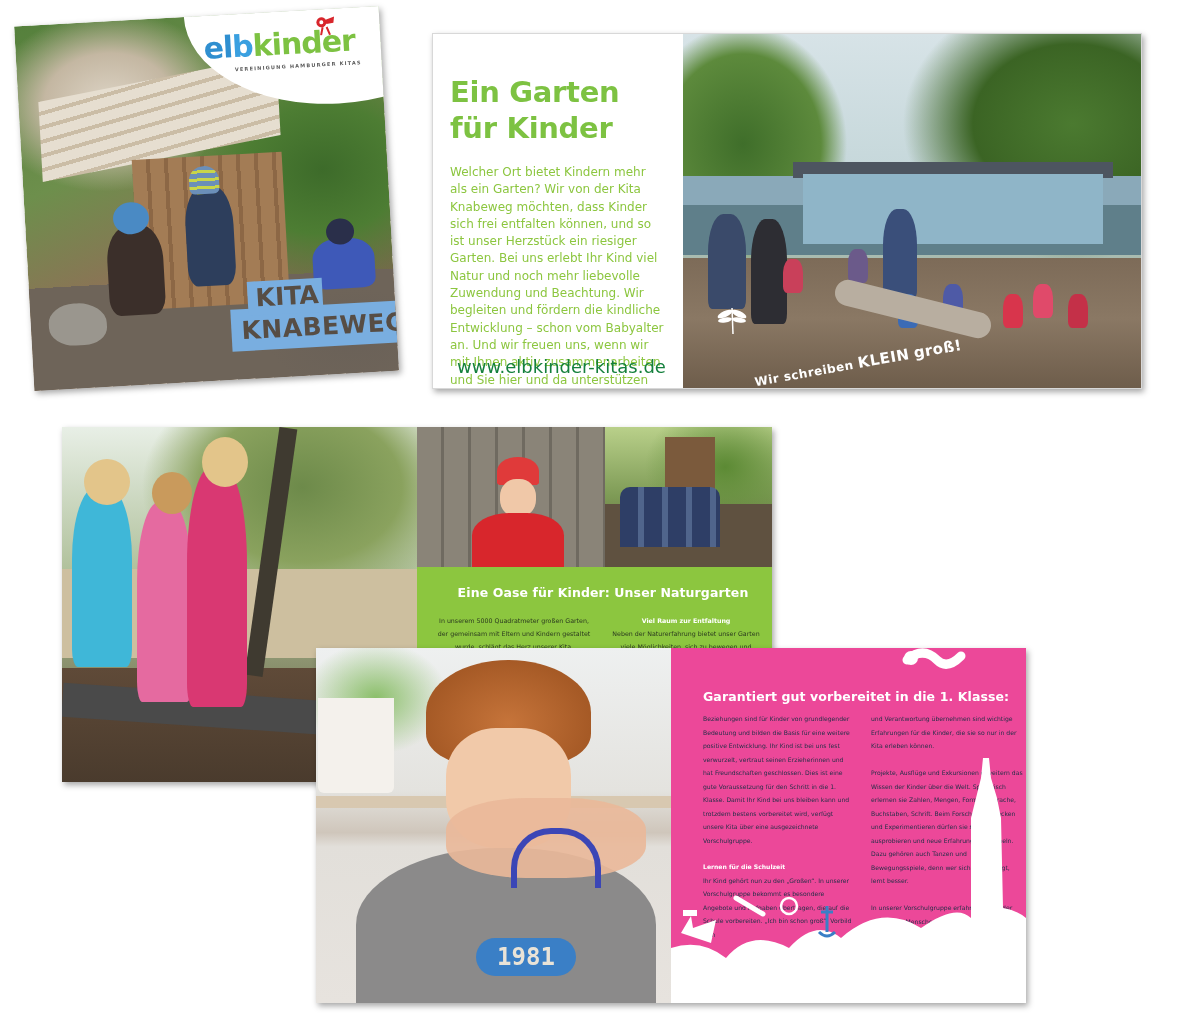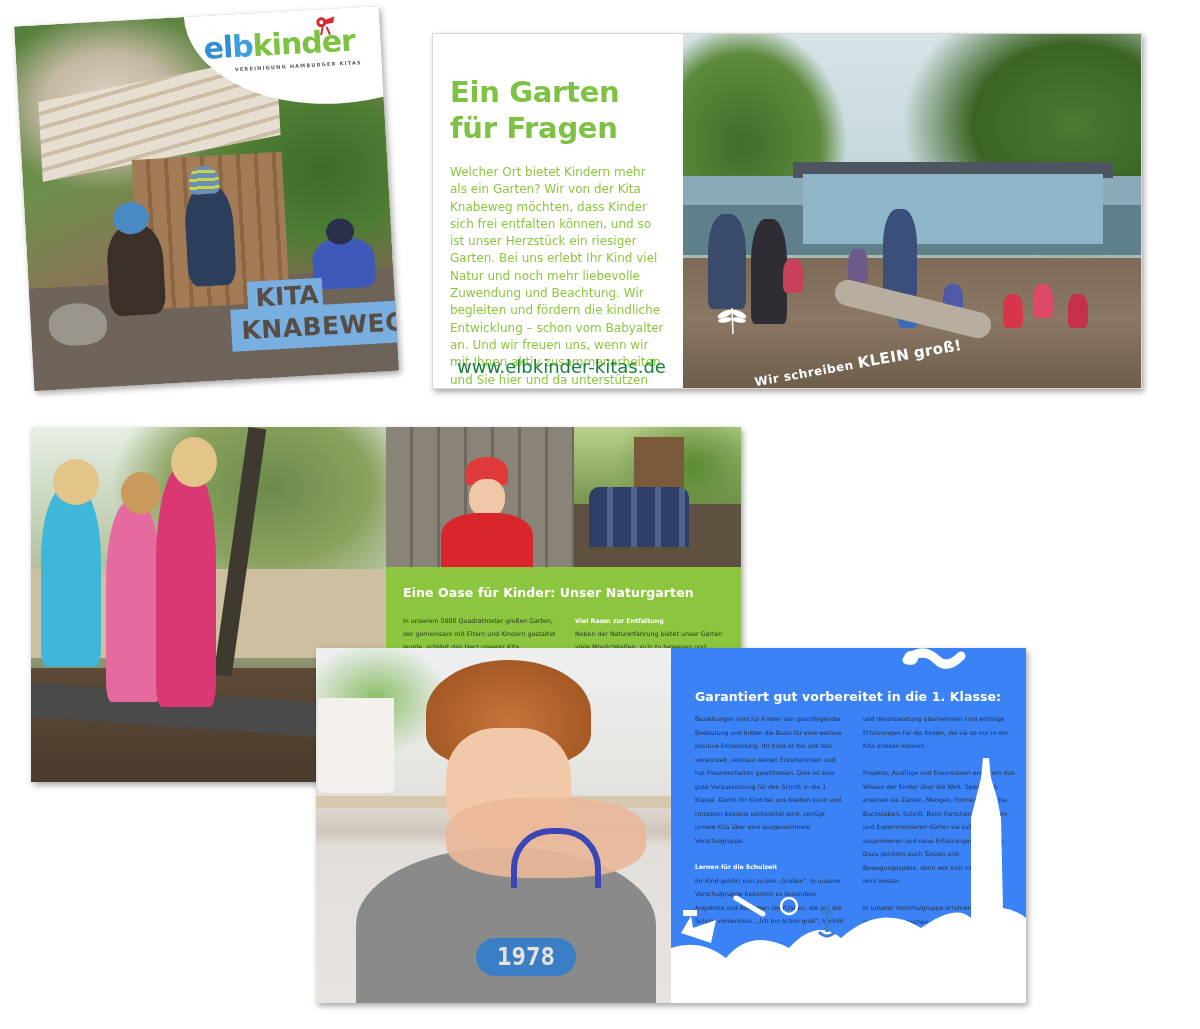--- a/index.html
+++ b/index.html
@@ -88,21 +88,21 @@
   .g-kid { position: absolute; width: 20px; height: 34px; border-radius: 40% 40% 20% 20%; }
   .g-log { left: 150px; top: 262px; width: 160px; height: 26px; background: #b8aea0; border-radius: 14px; transform: rotate(14deg); }
   .g-slogan {
     position: absolute; left: 70px; top: 320px; color: #ffffff; font-size: 12px; font-weight: bold;
     transform: rotate(-10deg); letter-spacing: 0.5px; white-space: nowrap;
   }
   .g-slogan .big { font-size: 15px; }
   .g-dragonfly { position: absolute; left: 32px; top: 270px; width: 34px; height: 34px; }
 
   
-  .natur { left: 31px; top: 427px; width: 710px; height: 355px; background: #f97316; }
+  .natur { left: 62px; top: 427px; width: 710px; height: 355px; background: #f97316; text-align: center; }
   .natur-photo-left {
     left: 0; top: 0; width: 355px; height: 355px;
     background:
       linear-gradient(180deg, transparent 0 68%, #5f4a38 68%, #4a3b2d 100%),
       linear-gradient(180deg, transparent 0 40%, #cdbf9f 40% 65%, transparent 65%),
       radial-gradient(ellipse 200px 150px at 240px 60px, #6d8a4a 0%, #8aa25e 50%, transparent 80%),
       linear-gradient(180deg, #e8efe6 0%, #a3b68a 50%, #5b4a38 100%);
   }
   .n-tree { left: 200px; top: 0; width: 18px; height: 250px; background: #3f3a30; transform: rotate(8deg); }
   .n-board { left: 0; top: 268px; width: 355px; height: 34px; background: #4a4a4a; transform: rotate(4deg); }
@@ -146,21 +146,21 @@
   }
   .b-pot { left: 2px; top: 50px; width: 76px; height: 95px; background: #f4f1ec; border-radius: 0 0 6px 6px; }
   .b-sill { left: 0; top: 148px; width: 355px; height: 12px; background: #d8c8b0; }
   .b-boy-hair { left: 110px; top: 12px; width: 165px; height: 105px; background: radial-gradient(ellipse at 50% 60%, #c6743a 0%, #a65a26 70%); border-radius: 50% 50% 30% 30%; }
   .b-boy-face { left: 130px; top: 80px; width: 125px; height: 120px; background: #f1c9a9; border-radius: 40%; }
   .b-boy-body { left: 40px; top: 200px; width: 300px; height: 160px; background: #8b8a8a; border-radius: 48% 48% 0 0; }
   .b-badge { left: 160px; top: 290px; width: 100px; height: 38px; background: #3a7fc6; border-radius: 20px; color: #e9e3d7; font-family: "DejaVu Sans Mono", monospace; font-weight: bold; font-size: 24px; text-align: center; line-height: 38px; }
   .b-hands { left: 130px; top: 150px; width: 200px; height: 80px; background: #eab899; border-radius: 40%; opacity: 0.9; }
   .b-toy { left: 195px; top: 180px; width: 90px; height: 60px; border: 6px solid #3b46b6; border-bottom: none; border-radius: 40px 40px 0 0; }
 
-  .b-blue { position: absolute; left: 355px; top: 0; width: 355px; height: 355px; background: #3b82f6; padding: 40px 0 0 24px; }
+  .b-blue { position: absolute; left: 355px; top: 0; width: 355px; height: 355px; background: #ec4899; padding: 40px 0 0 32px; }
   .b-title { color: #fff; font-weight: bold; font-size: 12.5px; line-height: 18px; letter-spacing: 0.1px; }
   .b-cols { display: flex; gap: 16px; margin-top: 6px; }
   .b-col { width: 152px; color: #1f2f46; font-size: 6.1px; line-height: 13.5px; }
   .b-col p + p { margin-top: 13.5px; }
   .b-skyline { position: absolute; left: 0; top: 0; width: 355px; height: 355px; pointer-events: none; }
 </style>
 </head>
 <body>
 
 <div class="panel cover">
@@ -188,21 +188,21 @@
   <div class="logo-sub">VEREINIGUNG HAMBURGER KITAS</div>
 
   <div class="title-box title-box-2">KNABEWEG</div>
   <div class="title-box title-box-1">KITA</div>
 </div>
 
 <div class="panel garden">
   <div class="garden-text">
     <div class="g-title">
       <div>Ein Garten</div>
-      <div>für Fragen</div>
+      <div>für Kinder</div>
     </div>
     <p class="g-body">Welcher Ort bietet Kindern mehr als ein Garten? Wir von der Kita Knabeweg möchten, dass Kinder sich frei entfalten können, und so ist unser Herzstück ein riesiger Garten. Bei uns erlebt Ihr Kind viel Natur und noch mehr liebevolle Zuwendung und Beachtung. Wir begleiten und fördern die kindliche Entwicklung – schon vom Babyalter an. Und wir freuen uns, wenn wir mit Ihnen aktiv zusammenarbeiten und Sie hier und da unterstützen können. Ihre Fragen finden bei uns immer ein offenes Ohr.</p>
     <div class="g-url">www.elbkinder-kitas.de</div>
   </div>
   <div class="photo garden-photo">
     <div class="photo garden-roof"></div>
     <div class="photo garden-building"></div>
     <div class="adult g-adult1"></div>
     <div class="adult g-adult2"></div>
     <div class="adult g-adult3"></div>
@@ -265,21 +265,21 @@
 
 <div class="panel bruecke">
   <div class="photo b-photo">
     <div class="photo b-pot"></div>
     <div class="photo b-sill"></div>
     <div class="photo b-boy-body"></div>
     <div class="photo b-boy-hair"></div>
     <div class="photo b-boy-face"></div>
     <div class="photo b-hands"></div>
     <div class="photo b-toy"></div>
-    <div class="photo b-badge">1978</div>
+    <div class="photo b-badge">1981</div>
   </div>
   <div class="b-blue">
     <svg class="b-skyline" viewBox="0 0 355 355">
       <path d="M236 12 q16 -14 30 0 q10 10 24 -4" stroke="#fff" stroke-width="9" fill="none" stroke-linecap="round"></path>
       <circle cx="240" cy="10" r="7" fill="#fff"></circle>
       <path d="M0 355 L0 300 Q30 290 55 310 Q80 280 118 300 Q145 270 170 290 Q210 255 250 280 Q285 255 300 270 L300 170 L305 150 L310 130 L312 110 L318 110 L320 130 L326 150 L330 170 L332 260 Q345 262 355 270 L355 355 Z" fill="#fff"></path>
       <path d="M10 285 L20 268 L22 280 L45 272 L40 295 Z" fill="#fff"></path>
       <rect x="12" y="262" width="14" height="6" fill="#fff"></rect>
       <path d="M65 250 L92 266" stroke="#fff" stroke-width="5" stroke-linecap="round"></path>
       <circle cx="118" cy="258" r="8" fill="none" stroke="#fff" stroke-width="2.5"></circle>

